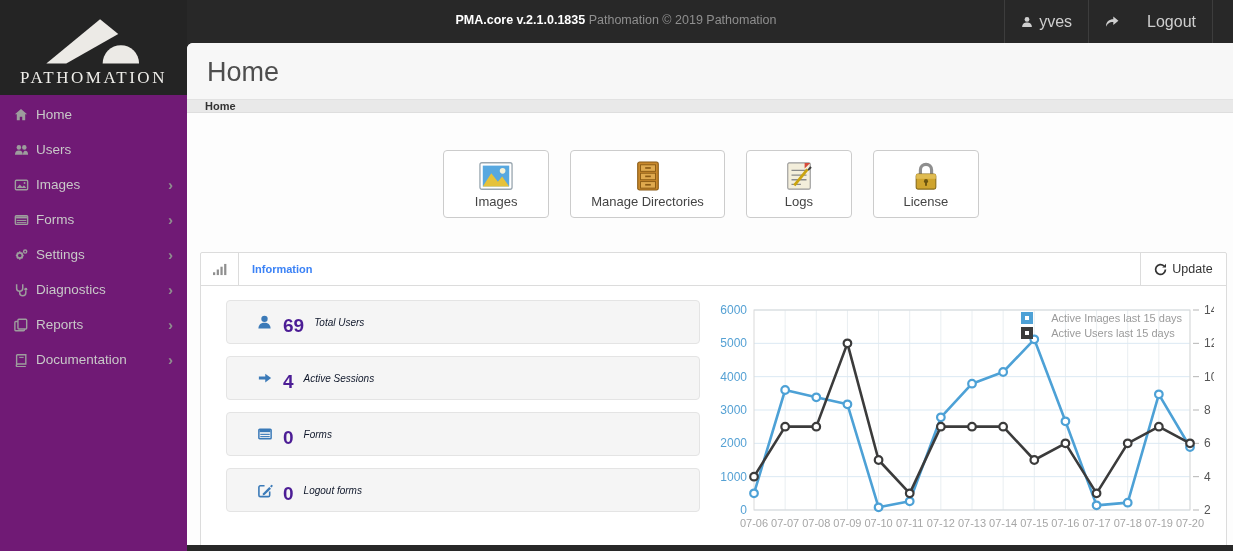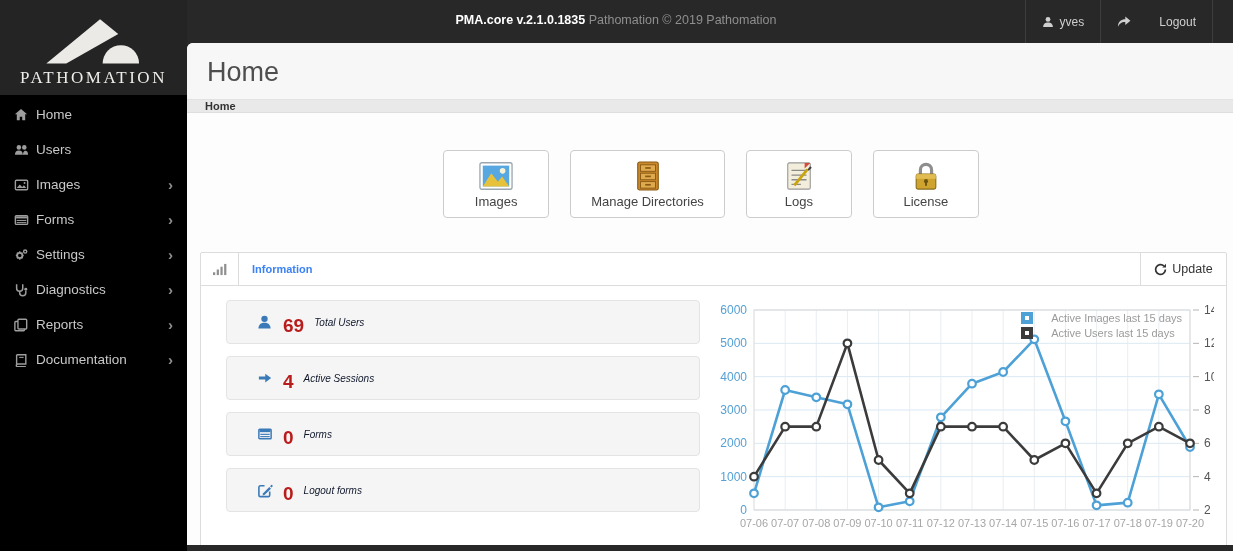--- a/index.html
+++ b/index.html
@@ -1,38 +1,38 @@
 <!DOCTYPE html>
 <html><head>
 <meta charset="utf-8">
 <style>
   * { margin:0; padding:0; box-sizing:border-box; }
   html,body { width:1233px; height:551px; }
   body { font-family:"Liberation Sans", sans-serif; background:#181818; overflow:hidden; }
   .app { display:flex; width:1233px; height:551px; }
 
   
-  .sidebar { width:187px; flex:0 0 187px; background:#000000; display:flex; flex-direction:column; }
+  .sidebar { width:187px; flex:0 0 187px; background:#701a75; display:flex; flex-direction:column; }
   .logo-area { height:95px; background:#242424; display:flex; flex-direction:column; align-items:center; justify-content:center; padding-top:6px; }
   .logo-mark { width:120px; height:52px; }
   .brand-name { font-family:"Liberation Serif", serif; color:#efeeea; font-size:17px; letter-spacing:2.5px; margin-top:2px; }
   .menu { padding-top:2px; }
   .side-item { height:35px; display:flex; align-items:center; padding:0 14px; cursor:pointer; }
   .side-icon { width:22px; display:flex; align-items:center; color:#9d9d9d; }
   .side-label { color:#c8c8c8; font-size:13.5px; flex:1; }
   .side-chevron { color:#8f8f8f; font-size:15px; font-weight:bold; line-height:1; }
 
   
   .main-col { flex:1; display:flex; flex-direction:column; background:#282828; }
   .topbar { height:43px; position:relative; display:flex; align-items:center; justify-content:flex-end; }
   .topbar-title { position:absolute; left:429px; transform:translateX(-50%); top:13px; font-size:12.5px; white-space:nowrap; }
   .topbar-title b { color:#fff; font-weight:bold; }
   .topbar-title span.rest { color:#8f8f8f; }
   .top-cells { display:flex; height:100%; margin-right:22px; }
-  .top-cell { display:flex; align-items:center; gap:6px; padding:0 16px; border-left:1px solid #3d3d3d; color:#cfcfcf; font-size:12px; cursor:pointer; }
+  .top-cell { display:flex; align-items:center; gap:6px; padding:0 16px; border-left:1px solid #3d3d3d; color:#cfcfcf; font-size:16px; cursor:pointer; }
   .top-cell:last-child { border-right:1px solid #3d3d3d;gap:28px; }
 
   .card { flex:1; background:#fdfdfd; border-top-left-radius:6px; margin-bottom:6px; display:flex; flex-direction:column; overflow:hidden; }
   .title-area { background:#f7f7f7; padding:14px 20px 11px 20px; }
   .page-title { font-size:27px; color:#4e4e4e; font-weight:400; }
   .breadcrumb { background:#e9e9e9; border-top:1px solid #e2e2e2; border-bottom:1px solid #dedede; height:26px; display:flex; align-items:center; padding:0 18px; }
   .crumb { font-size:11px; font-weight:bold; color:#333; }
   .content { flex:1; padding-top:37px; }
 
   
@@ -47,21 +47,21 @@
   .panel-icon-cell { width:38px; height:100%; display:flex; align-items:center; justify-content:center; border-right:1px solid #dcdcdc; }
   .panel-title { padding-left:13px; font-size:11px; font-weight:bold; color:#3b82f6; }
   .update-cell { margin-left:auto; height:100%; width:86px; display:flex; align-items:center; justify-content:center; gap:5px;
                  border-left:1px solid #dcdcdc; font-size:12.5px; color:#333; cursor:pointer; }
   .panel-body { display:flex; padding:14px 12px 8px 25px; }
 
   .stats-col { width:474px; flex:0 0 474px; }
   .stat-box { height:44px; background:#f5f5f5; border:1px solid #e4e4e4; border-radius:4px; margin-bottom:12px;
               display:flex; align-items:center; padding-left:30px; }
   .stat-icon { width:18px; display:flex; align-items:center; color:#3b7ab8; }
-  .stat-value { font-size:19px; font-weight:bold; color:#b91c1c; margin:8px 4px 0 8px; }
+  .stat-value { font-size:19px; font-weight:bold; color:#4c1d95; margin:8px 4px 0 8px; }
   .stat-label { font-size:10px; font-style:italic; color:#0f172a; margin-left:6px; }
 
   .chart-area { flex:1; position:relative; padding-left:14px; }
   .legend { position:absolute; top:12px; right:32px; display:flex; flex-direction:column; gap:3px; }
   .legend-row { display:flex; align-items:center; gap:18px; font-size:11px; color:#9b9b9b; }
   .legend-swatch { width:12px; height:12px; position:relative; flex:0 0 12px; }
   .legend-swatch::after { content:""; position:absolute; left:4px; top:4px; width:4px; height:4px; background:#fff; }
 </style>
 </head>
 <body>

